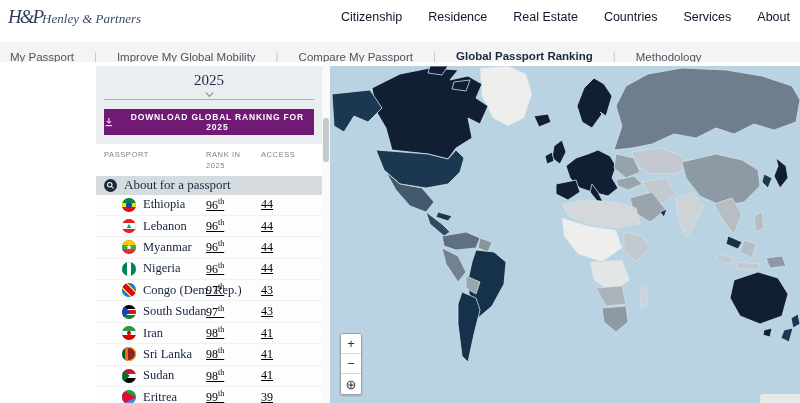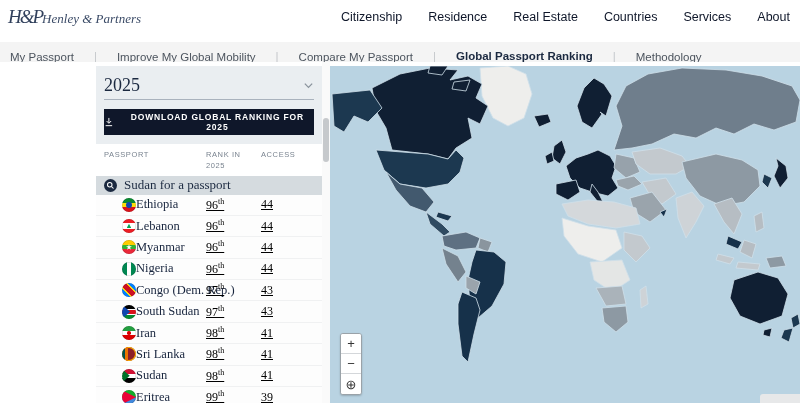--- a/index.html
+++ b/index.html
@@ -22,36 +22,36 @@
   .subnav .item { padding:6px 2px 4px 2px; cursor:pointer; }
   .subnav .item.active { font-weight:bold; color:#1b2940; border-bottom:2px solid #1b2940; }
   .subnav .sep { color:#c4c7cb; margin:0 18px; }
 
   
   .content { position:absolute; left:0; top:62px; width:800px; height:341px; background:#fff; }
 
   
   .panel { position:absolute; left:96px; top:4px; width:226px; height:337px; background:#eaeef1; overflow:hidden; }
   .year-row { margin:6px 8px 0 8px; height:28px; display:flex; align-items:center; justify-content:space-between;
-    border-bottom:1px solid #a9b2bd; color:#1b2940; font-size:18px; cursor:pointer; }
+    border-bottom:1px solid #a9b2bd; color:#1b2940; font-size:15px; cursor:pointer;flex-direction:column; }
   .year-row .chev { color:#8a939c; display:flex; }
-  .dl-btn { margin:9px 8px 0 8px; height:26px; width:210px; background:#0f172a; color:#fff; border:none;
+  .dl-btn { margin:9px 8px 0 8px; height:26px; width:210px; background:#701a75; color:#fff; border:none;
     display:flex; align-items:center; justify-content:center; gap:7px; font-size:8.5px; font-weight:bold;
     letter-spacing:.8px; cursor:pointer; font-family:"Liberation Sans", sans-serif; }
   .thead { margin-top:9px; background:#fff; display:grid; grid-template-columns:102px 55px auto;
     padding:5px 8px 4px 8px; font-size:7.5px; letter-spacing:.6px; color:#7a8490; min-height:26px; }
   .thead div { line-height:1.5; }
   .search-row { background:#d5dbdf; height:19px; display:flex; align-items:center; gap:7px; padding:0 8px;
     color:#1b2940; font-size:13px; cursor:text; }
   .search-ic { width:13px; height:13px; border-radius:50%; background:#1b2940; flex:none;
     display:flex; align-items:center; justify-content:center; }
   .rows { background:#fdfdfd; }
   .row { display:grid; grid-template-columns:102px 55px auto; align-items:center; padding:0 8px;
     height:21.4px; border-bottom:1px solid #f0f1f2; background:#fdfdfd; cursor:pointer; }
-  .rowname { display:flex; align-items:center; min-width:0;padding-left:18px; }
+  .rowname { display:flex; align-items:center; gap:7px; min-width:0;padding-left:18px; }
   .cname { font-family:"Liberation Serif", serif; font-size:12.5px; color:#16233c; white-space:nowrap; }
   .rank, .access { font-family:"Liberation Serif", serif; font-size:12px; color:#000000;
     text-decoration:underline; cursor:pointer; }
   .rank sup { font-size:8px; }
 
   
   .flag { width:14px; height:14px; border-radius:50%; position:relative; overflow:hidden; flex:none;
     box-shadow:inset 0 0 0 .5px rgba(0,0,0,.18); }
   .flag::after { content:""; position:absolute; }
   [data-flag="ethiopia"] { background:linear-gradient(180deg,#078930 33%,#fcdd09 33% 66%,#da121a 66%); }
@@ -147,21 +147,21 @@
       <div>ACCESS</div>
     </div>
 
     <div class="search-row serif">
       <span class="search-ic">
         <svg width="9" height="9" viewBox="0 0 12 12">
             <circle cx="5" cy="5" r="3" fill="none" stroke="#fff" stroke-width="1.4"></circle>
             <path d="M7.4 7.4 L10 10" stroke="#fff" stroke-width="1.4"></path>
           </svg>
       </span>
-      <span>Sudan for a passport</span>
+      <span>About for a passport</span>
     </div>
 
     <div class="rows" id="rows">
   <div class="row">
     <span class="rowname">
       <span class="flag" data-flag="ethiopia"></span>
       <span class="cname">Ethiopia</span>
     </span>
     <span class="rank"><span>96</span><sup>th</sup></span>
     <span class="access">44</span>

